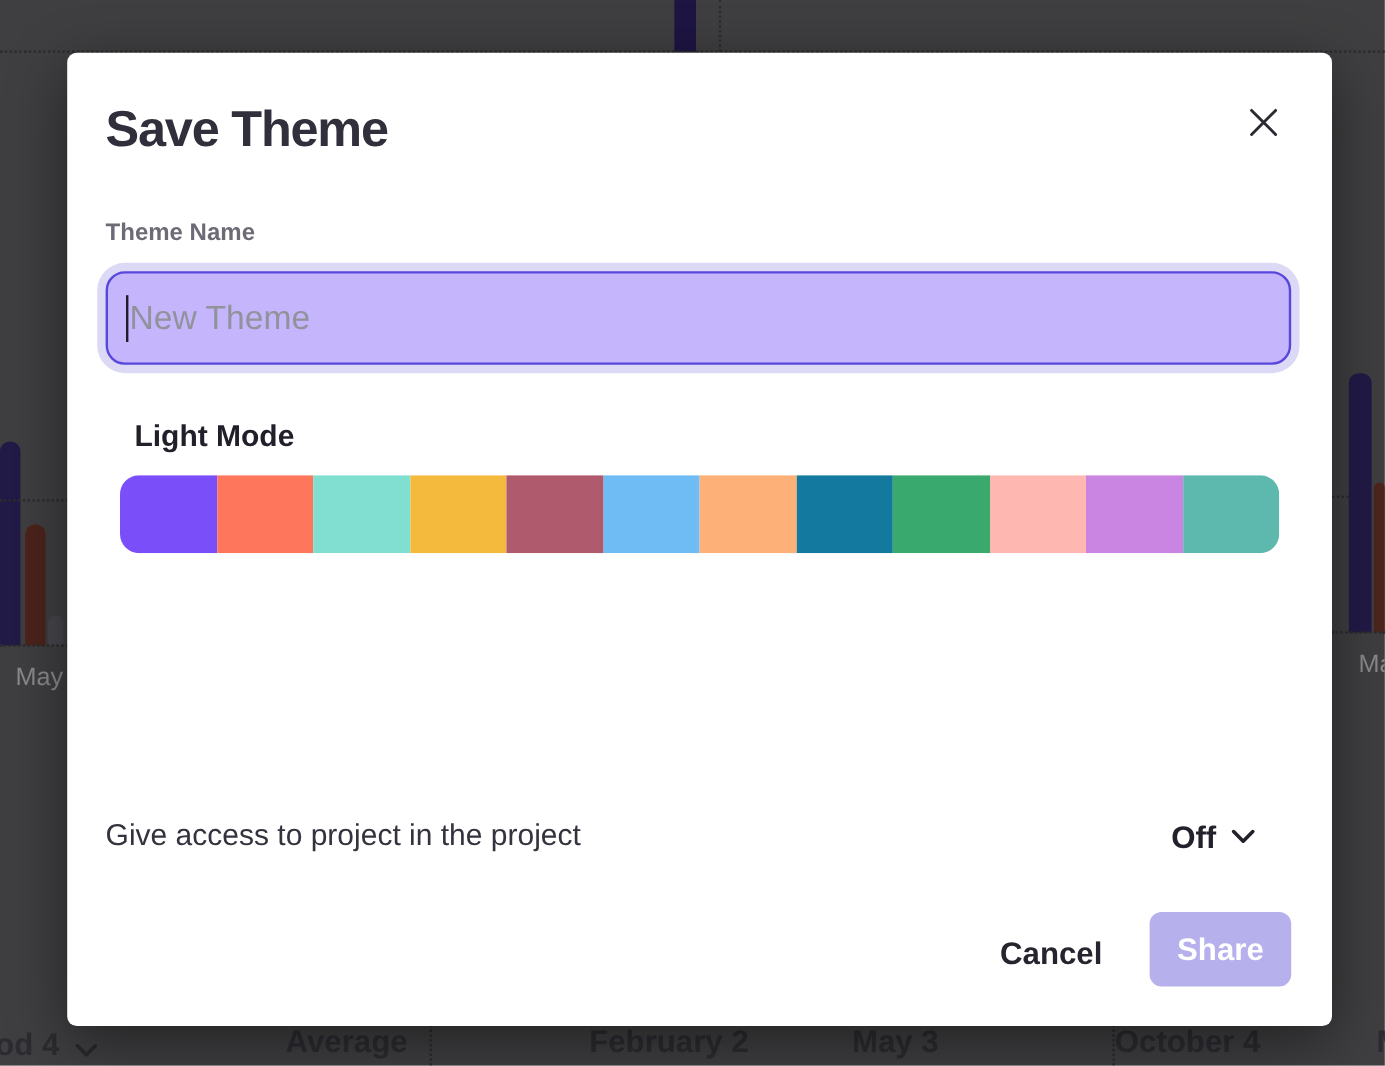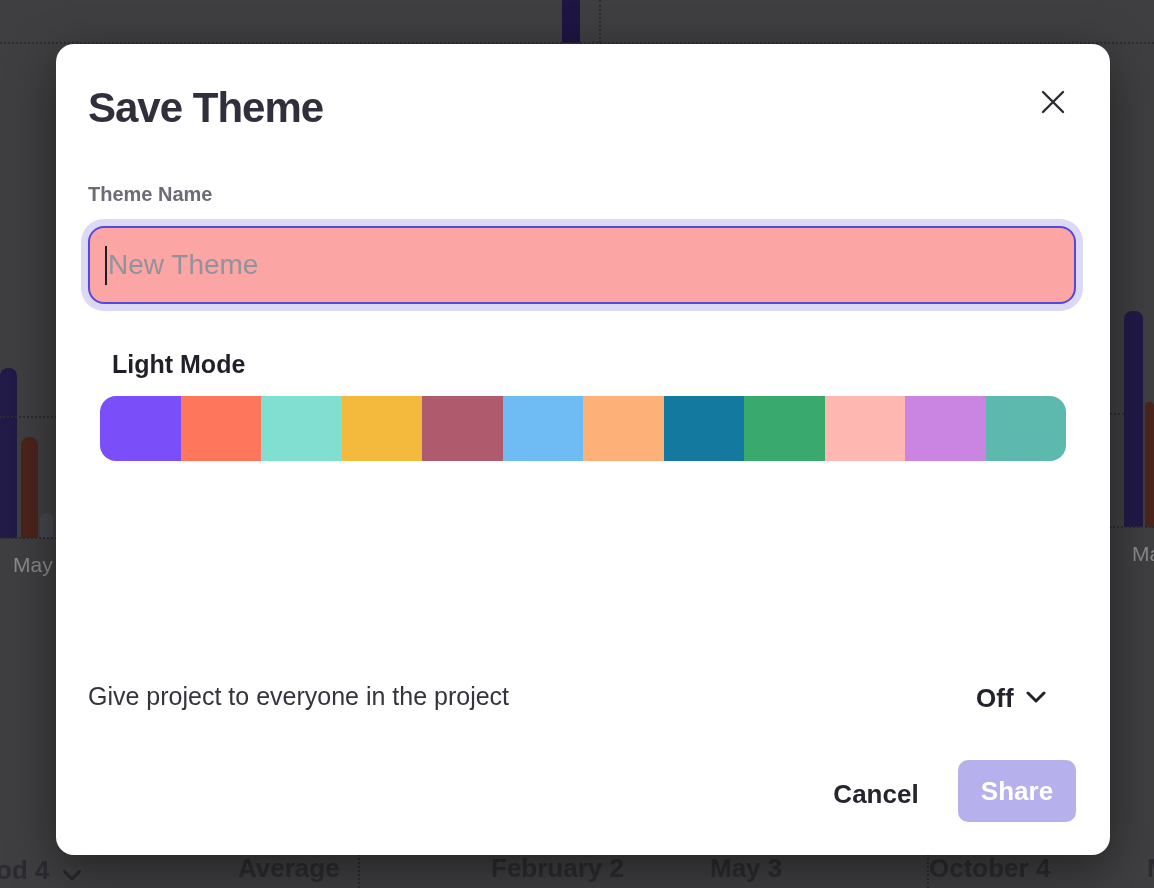--- a/index.html
+++ b/index.html
@@ -15,21 +15,21 @@
   .dot-h { position:absolute; height:0; border-top:2px dotted #2c2c2f; }
   .dot-v { position:absolute; width:0; border-left:2px dotted #2c2c2f; }
   .bg-axis-label { position:absolute; font-size:21px; color:#8a8a8d; }
   .bg-bottom-label { position:absolute; top:853px; font-size:26px; font-weight:700; color:#2b2b31; white-space:nowrap; }
   .bg-period { display:flex; align-items:center; gap:14px; font-weight:700; }
   .bg-chevron { margin-top:4px; }
 
   
   .modal {
     position:absolute; left:56px; top:44px; width:1054px; height:811px;
-    background:#ffffff; border-radius:18px;
+    background:#ffffff; border-radius:8px;
     box-shadow:0 14px 50px rgba(0,0,0,0.45);
   }
   .modal-title {
     position:absolute; left:32px; top:40px;
     font-size:42px; line-height:48px; font-weight:800; letter-spacing:-1px;
     color:#302f3b;
   }
   .close-btn {
     position:absolute; left:975px; top:37px; width:44px; height:44px;
     display:flex; align-items:center; justify-content:center;
@@ -37,21 +37,21 @@
   }
   .field-label {
     position:absolute; left:32px; top:139px;
     font-size:20px; font-weight:600; color:#6c6b76;
   }
   .theme-input {
     position:absolute; left:32px; top:182px; width:988px; height:78px;
     border:2px solid #5847dc; border-radius:16px;
     box-shadow:0 0 0 7px #dcd9f6;
     font-family:"Liberation Sans", sans-serif;
-    font-size:28px; color:#26252f; padding:0 18px; outline:none; background:#fca5a5;
+    font-size:28px; color:#26252f; padding:0 18px; outline:none; background:#c4b5fd;
   }
   .theme-input::placeholder { color:#92929b; }
   .caret { position:absolute; left:49px; top:202px; width:2px; height:39px; background:#1d1d26; }
 
   .section-label {
     position:absolute; left:56px; top:306px;
     font-size:25px; font-weight:700; color:#201f2a;
   }
   .palette-strip {
     position:absolute; display:flex; overflow:hidden;
@@ -162,21 +162,21 @@
       <div class="swatch" style="background: rgb(111, 187, 243);"></div>
       <div class="swatch" style="background: rgb(253, 176, 119);"></div>
       <div class="swatch" style="background: rgb(19, 121, 158);"></div>
       <div class="swatch" style="background: rgb(58, 169, 109);"></div>
       <div class="swatch" style="background: rgb(255, 184, 177);"></div>
       <div class="swatch" style="background: rgb(201, 133, 225);"></div>
       <div class="swatch" style="background: rgb(93, 185, 174);"></div>
     </div>
 
 
-  <div class="access-label">Give project to everyone in the project</div>
+  <div class="access-label">Give access to project in the project</div>
 
   <button class="access-dropdown">
     <span class="access-value">Off</span>
     <span>
       <svg width="20" height="12" viewBox="0 0 20 12">
           <polyline points="2,2 10,10 18,2" fill="none" stroke="#23222c" stroke-width="3" stroke-linecap="round" stroke-linejoin="round"></polyline>
         </svg>
     </span>
   </button>
 

